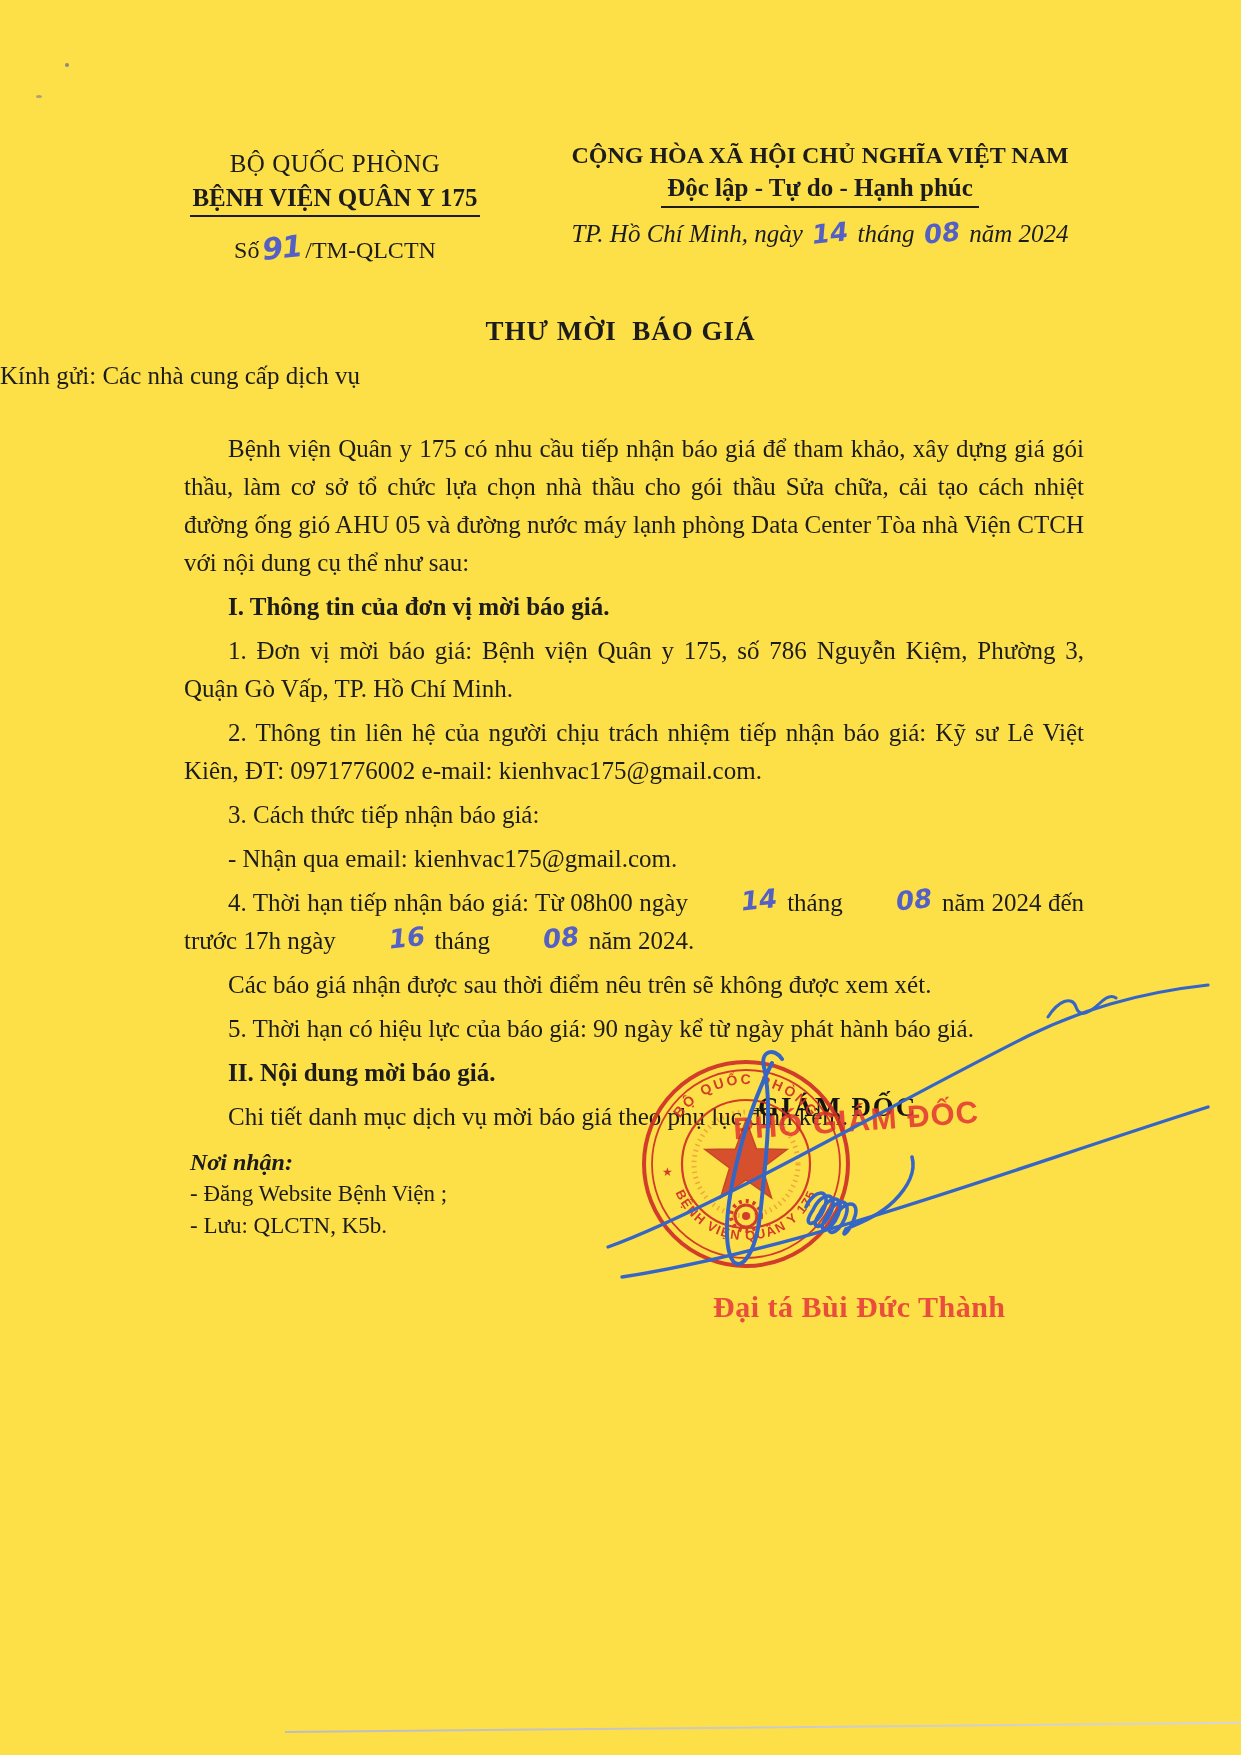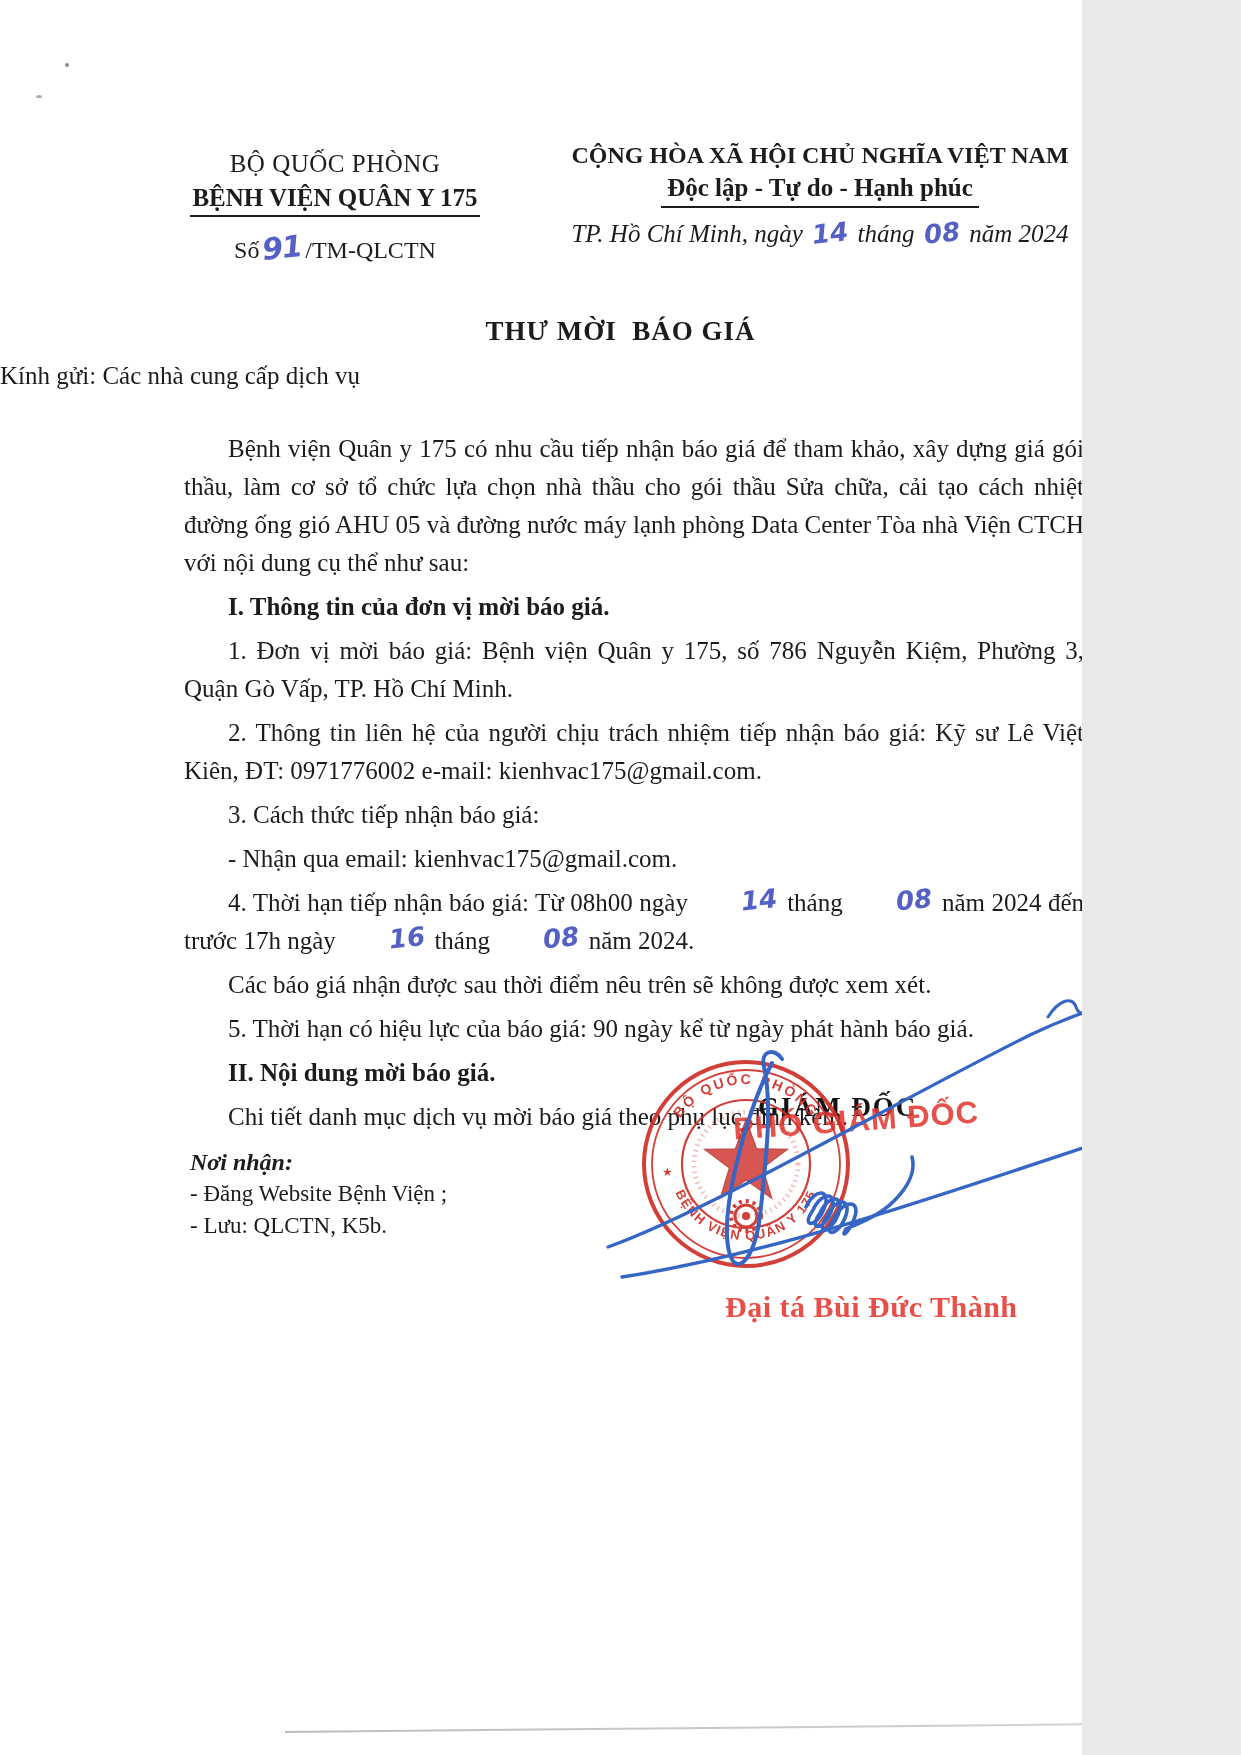--- a/index.html
+++ b/index.html
@@ -1,19 +1,19 @@
 <!DOCTYPE html>
 <html><head>
 <meta charset="utf-8">
 <style>
   html,body{margin:0;padding:0;background:#e9e9e9;}
   .page{
     position:relative;
-    width:1082px;height:1755px;
-    background:#ffffff;
+    width:1241px;height:1755px;
+    background:#fde047;
     overflow:hidden;
     font-family:"Liberation Serif", serif;
     color:#1c1c1c;
   }
   
   .hdr-left{position:absolute;left:150px;top:150px;width:370px;text-align:center;}
   .hdr-left .ministry{font-size:25px;letter-spacing:.5px;}
   .hdr-left .org{font-size:25px;font-weight:bold;margin-top:6px;display:inline-block;border-bottom:2.5px solid #1c1c1c;padding:0 2px 3px 2px;}
   .hdr-left .docno{font-size:24px;margin-top:16px;}
   .hdr-right{position:absolute;left:520px;top:142px;width:600px;text-align:center;}
@@ -43,21 +43,21 @@
   .director-title{position:absolute;left:758px;top:1092px;font-size:27px;font-weight:bold;letter-spacing:2px;color:#141414;}
   .stamp-text{
     position:absolute;left:733px;top:1103px;
     font-family:"Liberation Sans", sans-serif;
     font-size:31px;font-weight:bold;letter-spacing:1px;
     color:#e23a33;opacity:.88;transform:rotate(-4deg);white-space:nowrap;
   }
   .signer-name{
     position:absolute;left:713px;top:1290px;
     font-size:30px;font-weight:bold;color:#e8423c;opacity:.93;
-    letter-spacing:.5px;white-space:nowrap;margin-left:12px;
+    letter-spacing:.5px;white-space:nowrap;
   }
   .seal-wrap{position:absolute;left:640px;top:1058px;width:212px;height:212px;opacity:.92;}
   .sig-wrap{position:absolute;left:560px;top:955px;width:660px;height:335px;pointer-events:none;}
   
   .artifact{position:absolute;background:#8a8a8a;border-radius:50%;}
   .scan-line{position:absolute;left:285px;top:1731px;width:956px;height:1.6px;background:linear-gradient(90deg,#bdbdbd,#d6d6d6);transform:rotate(-0.55deg);transform-origin:left center;}
 </style>
 </head>
 <body>
 

